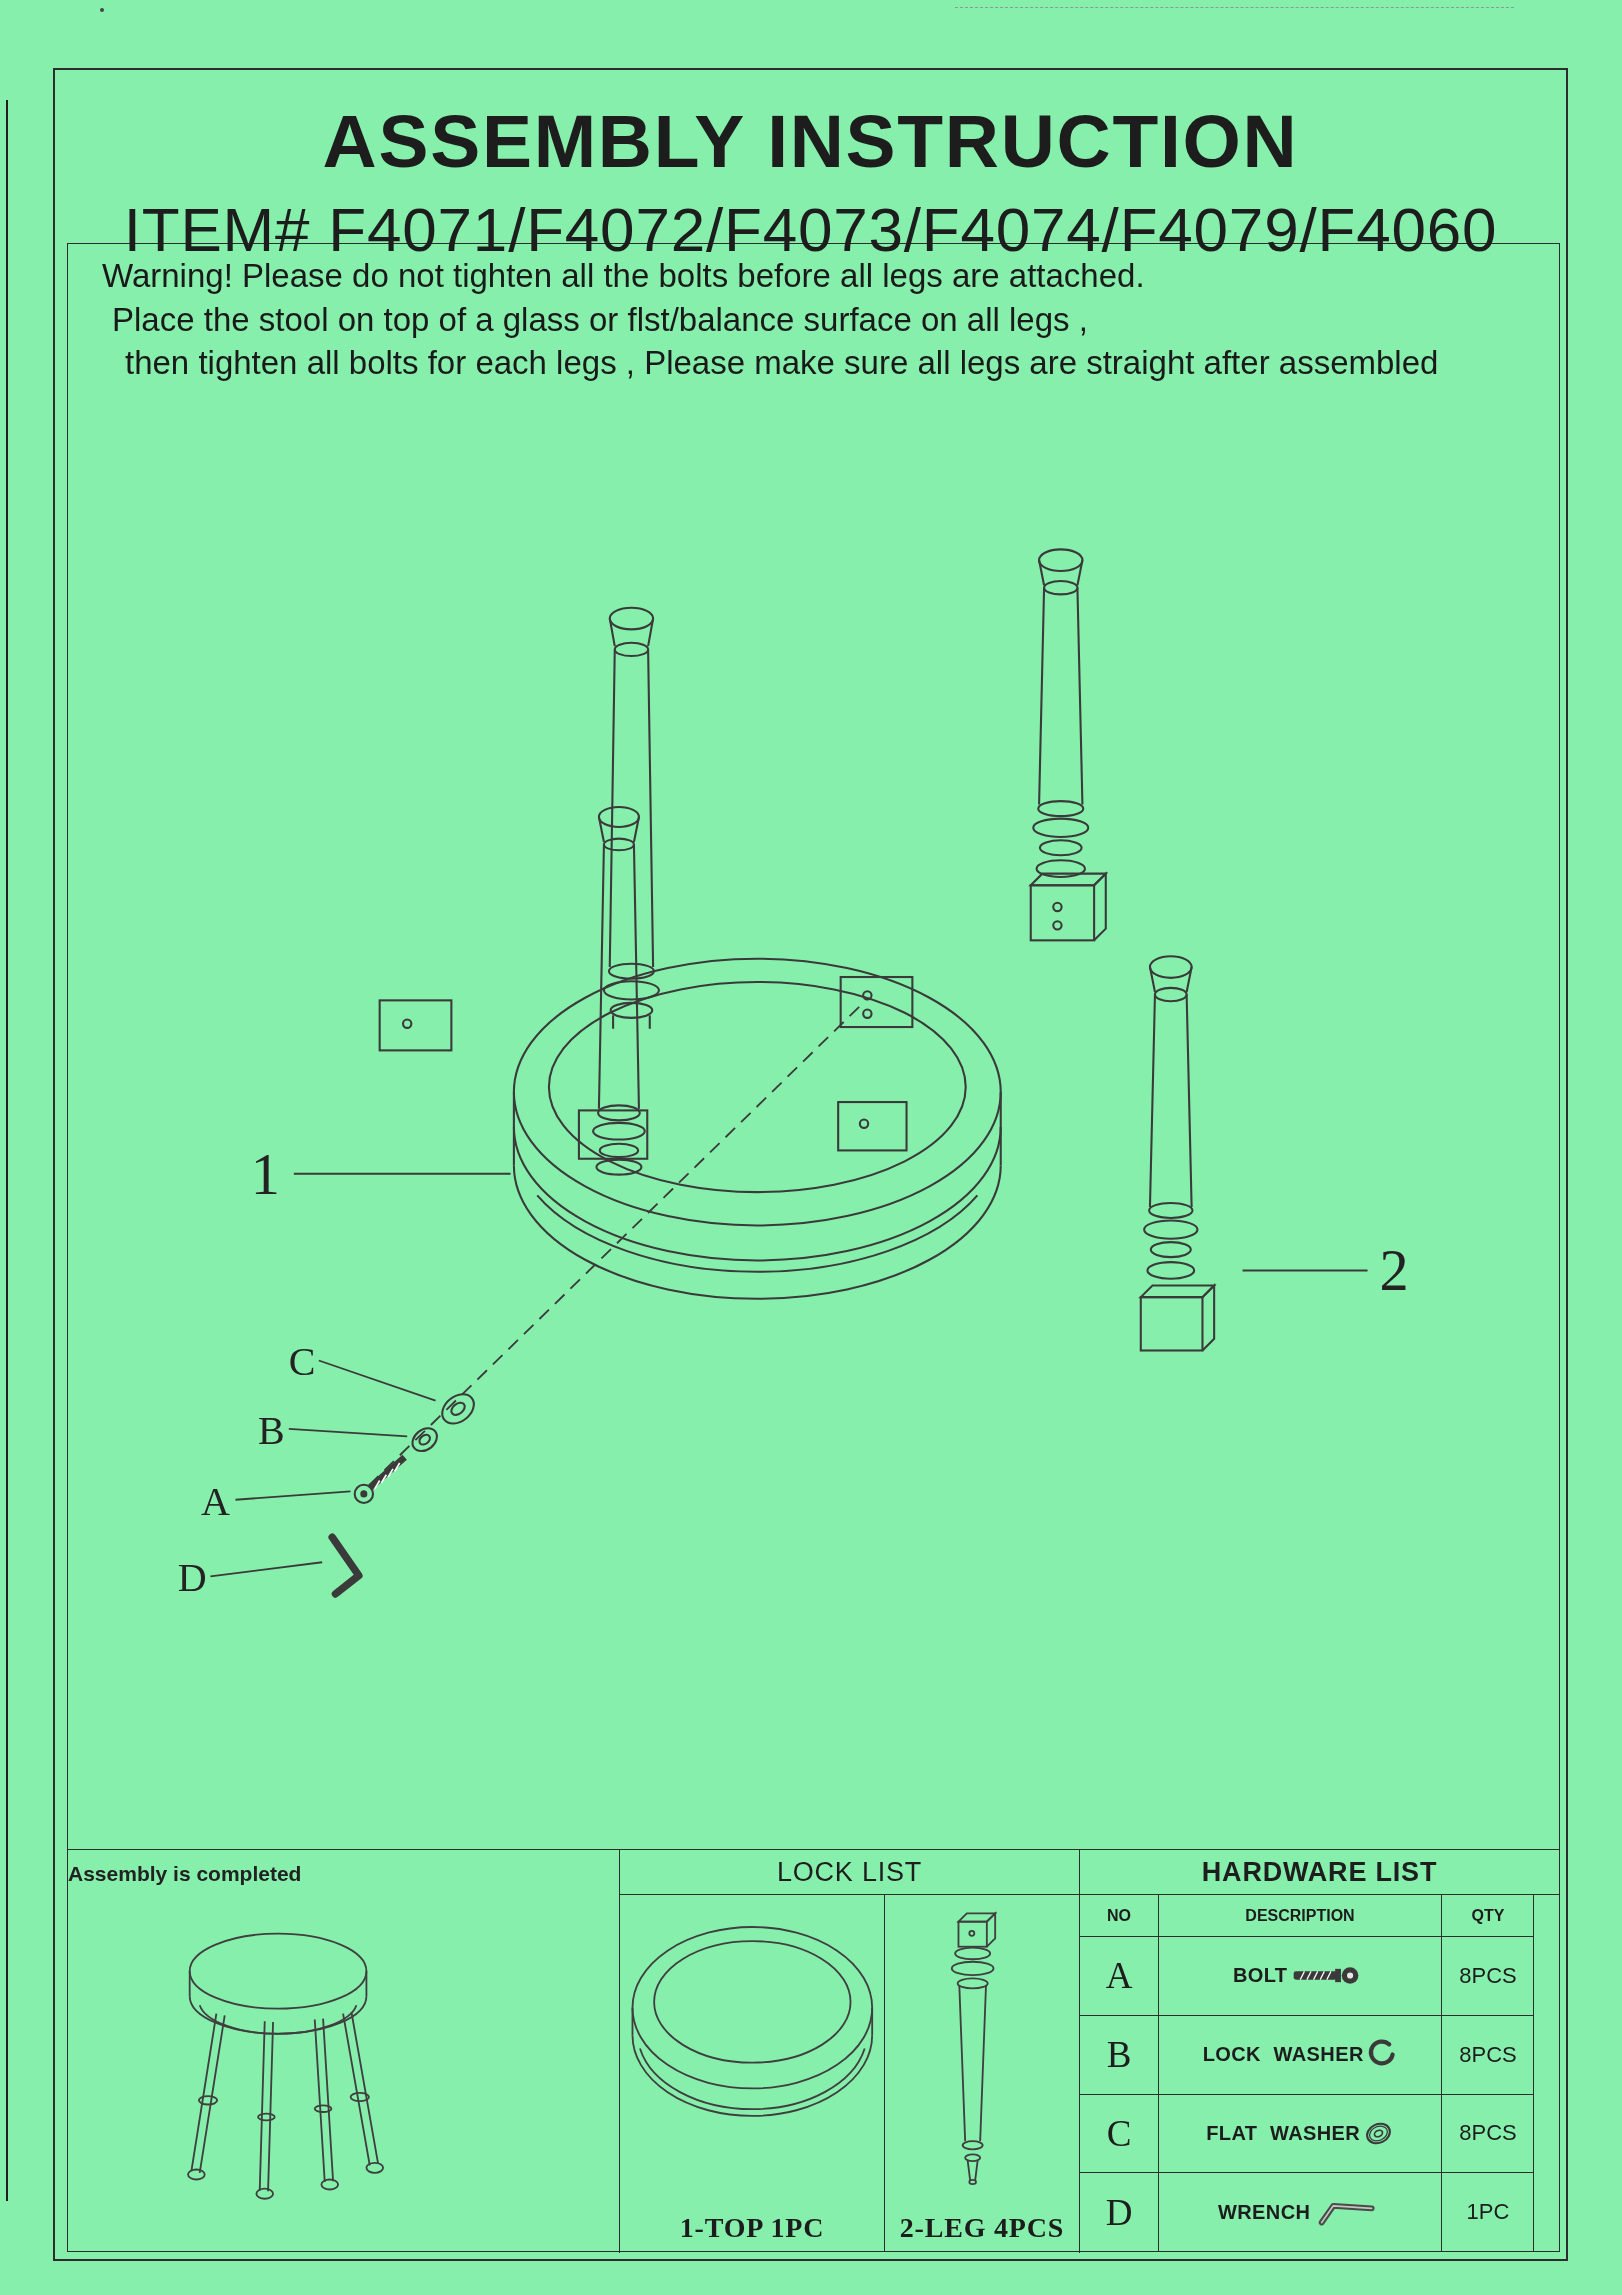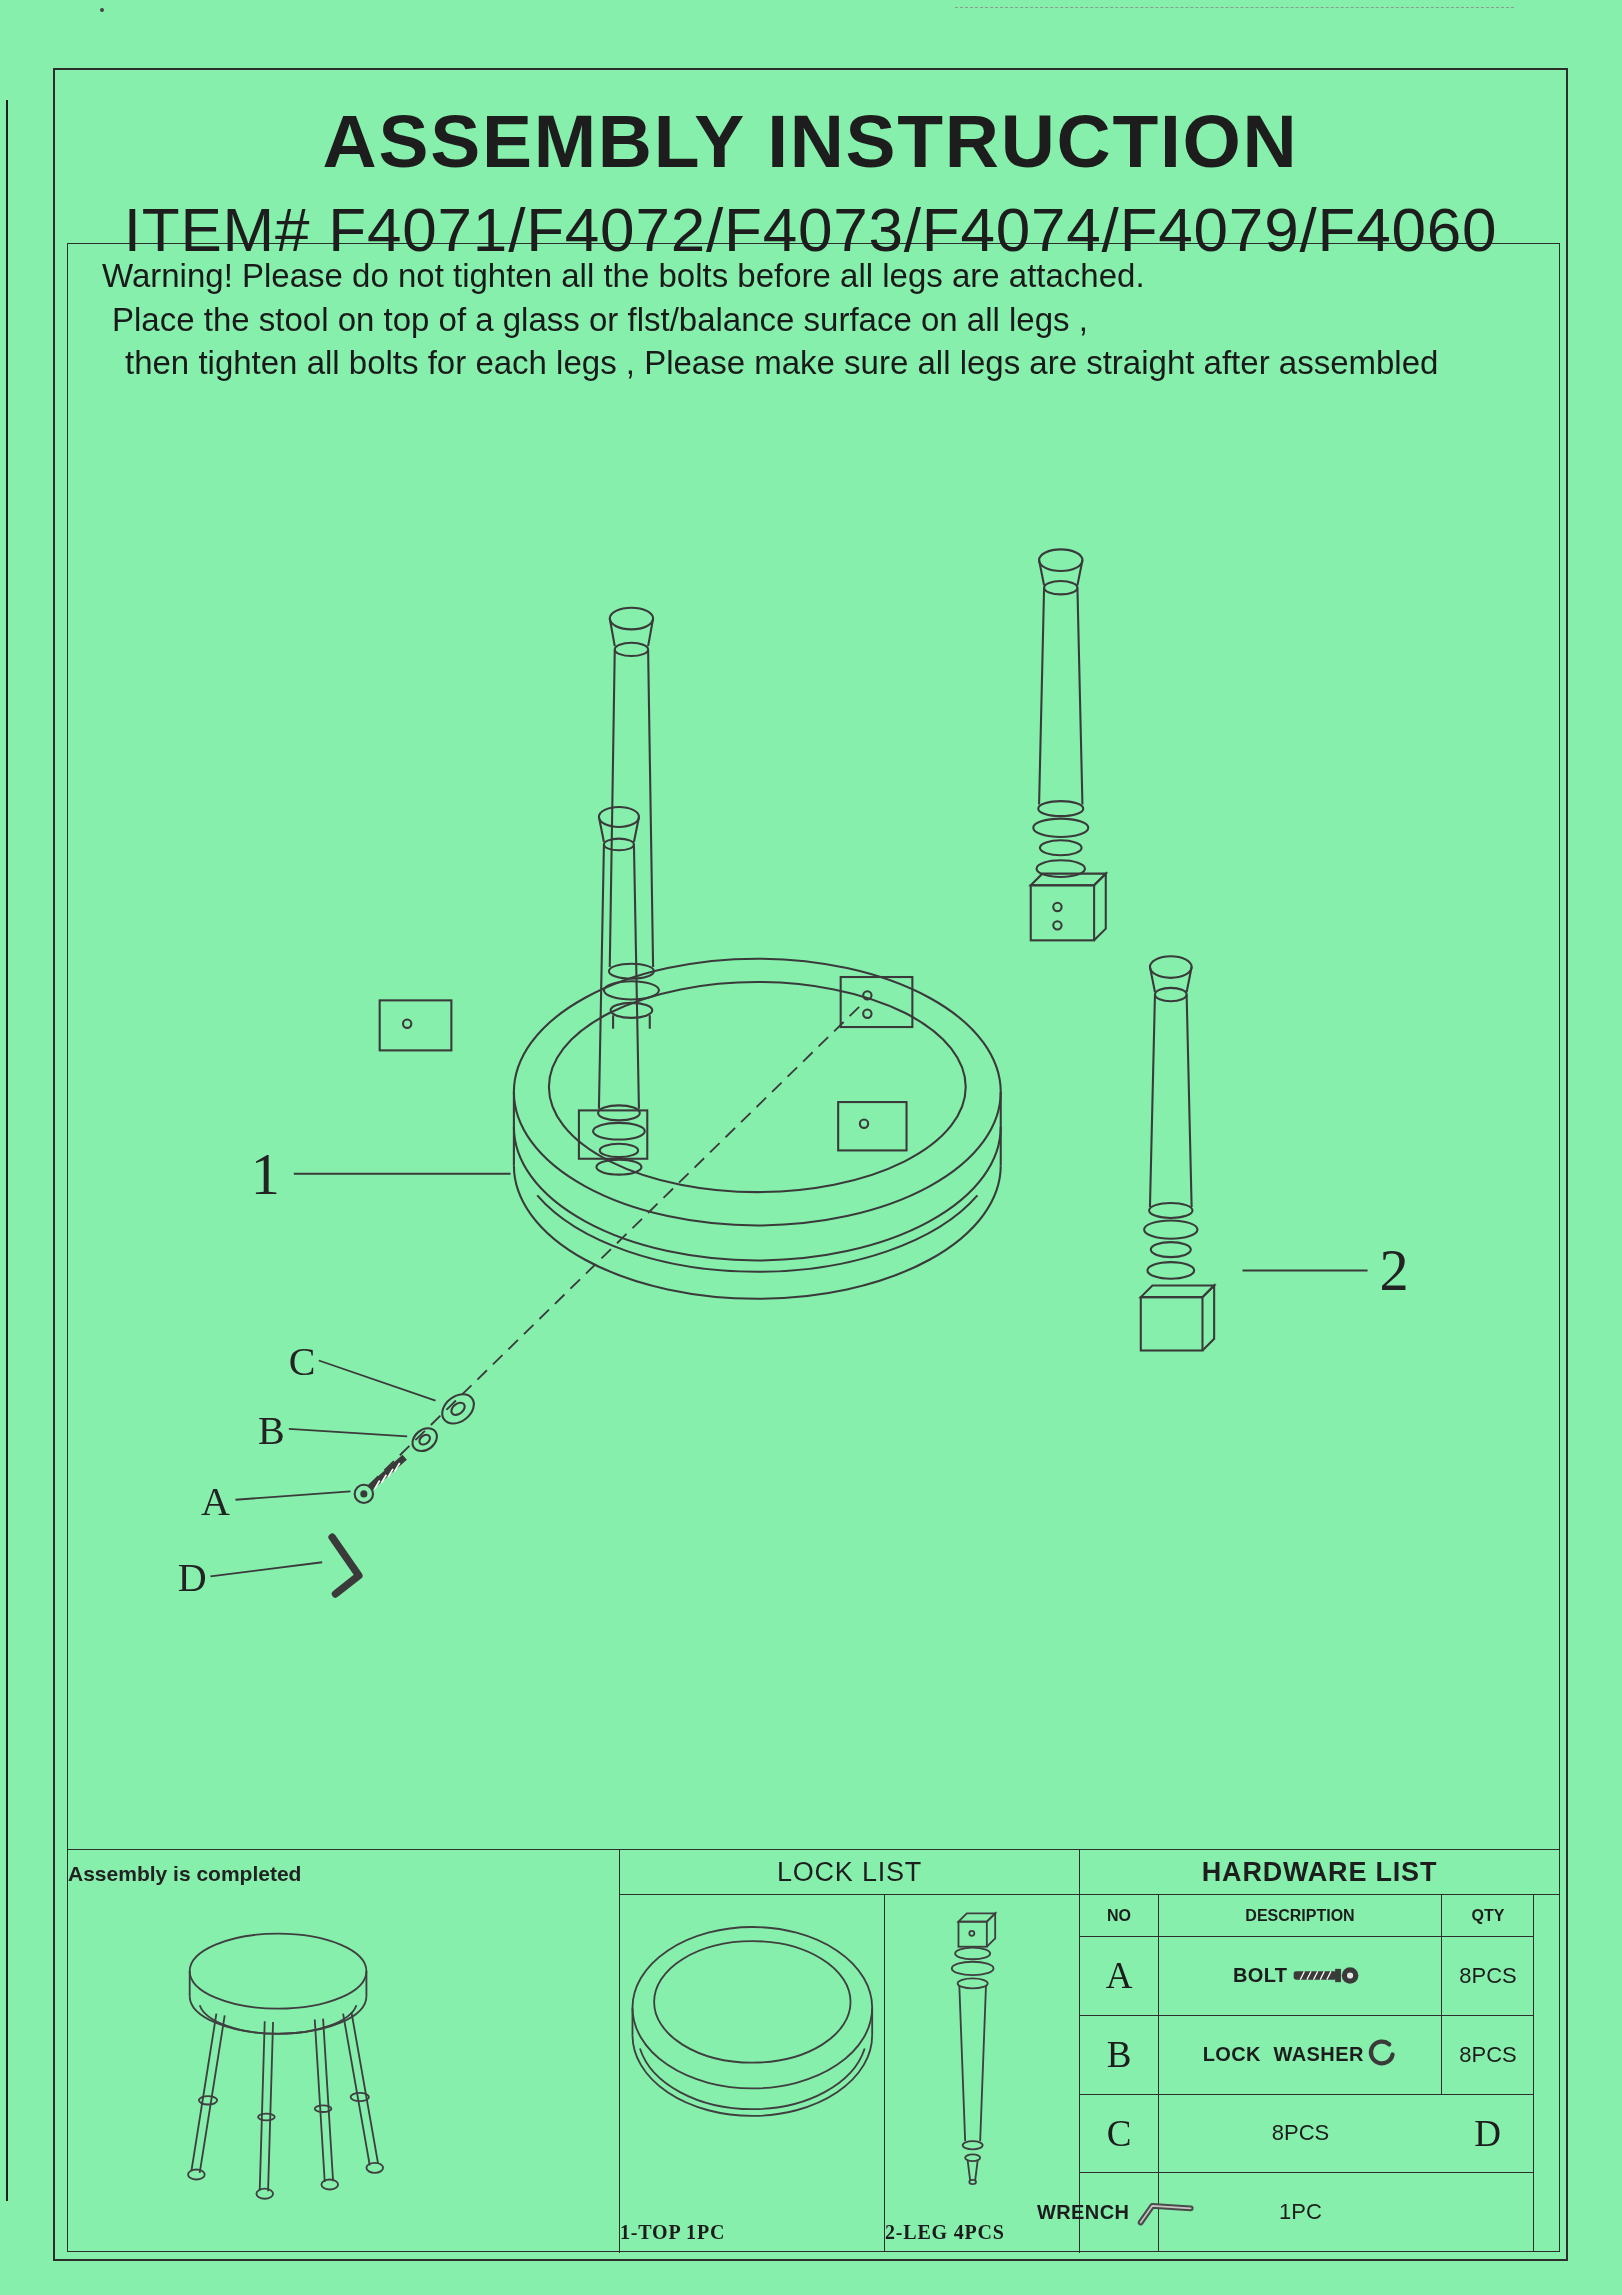--- a/index.html
+++ b/index.html
@@ -41,22 +41,22 @@
            font-size:27px;letter-spacing:0.8px;border-bottom:1.7px solid #2d2d2d;color:#1e1e1e}
   .ft-col3 .ft-head{font-weight:700}
   .completed-caption{position:absolute;top:11.7px;left:0;width:100%;
            font-size:21px;font-weight:700;color:#222}
   .stool-svg{position:absolute;left:0;top:0}
 
   .part-body{display:flex;height:357px}
   .part-cell{position:relative;height:100%}
   .part-cell.a{width:265px;border-right:1.7px solid #2d2d2d}
   .part-cell.b{flex:1}
-  .part-label{position:absolute;bottom:8.3px;left:0;width:100%;text-align:left;
-           font-family:"Liberation Serif",serif;font-size:20px;font-weight:600;letter-spacing:0.8px;color:#1c1c1c}
+  .part-label{position:absolute;bottom:8.3px;left:0;width:100%;text-align:center;
+           font-family:"Liberation Serif",serif;font-size:28px;font-weight:600;letter-spacing:0.8px;color:#1c1c1c}
 
   .hw-grid{display:grid;grid-template-columns:79px 283px 92px;
            grid-template-rows:42px repeat(4,1fr);height:357px;width:454px;
            border-right:1.7px solid #2d2d2d}
   .hw-grid > div{border-bottom:1.7px solid #2d2d2d;display:flex;align-items:center}
   .hw-hc{justify-content:center;font-weight:700;font-size:16px;border-right:1.7px solid #2d2d2d;color:#1d1d1d}
   .hw-hc.last{border-right:none}
   .hw-no{justify-content:center;font-family:"Liberation Serif",serif;font-size:37px;
          border-right:1.7px solid #2d2d2d;color:#1d1d1d}
   .hw-desc{justify-content:center;padding:0 8.3px 0 11.7px;font-size:20px;font-weight:700;
@@ -299,20 +299,30 @@
         <div class="hw-no">B</div>
         <div class="hw-desc">
           <span>LOCK WASHER</span>
           <svg class="hw-icon" width="37" height="37" viewBox="0 0 44 44">
             <path d="M30,10 A13,13 0 1,0 34,22" fill="none" stroke="#3a3a3a" stroke-width="5" stroke-linecap="round"></path>
           </svg>
         </div>
         <div class="hw-qty">8PCS</div>
 
         <div class="hw-no">C</div>
+        <div class="hw-desc">
+          <span>FLAT WASHER</span>
+          <svg class="hw-icon" width="37" height="37" viewBox="0 0 44 44">
+            <g transform="rotate(-25 22 22)" fill="none" stroke="#3a3a3a">
+              <ellipse cx="22" cy="22" rx="14" ry="11" stroke-width="2.5"></ellipse>
+              <ellipse cx="22" cy="22" rx="11" ry="8.2" stroke-width="1.5"></ellipse>
+              <ellipse cx="22" cy="22" rx="5" ry="3.6" stroke-width="2"></ellipse>
+            </g>
+          </svg>
+        </div>
         <div class="hw-qty">8PCS</div>
 
         <div class="hw-no">D</div>
         <div class="hw-desc">
           <span>WRENCH</span>
           <svg class="hw-icon" width="75" height="37" viewBox="0 0 90 44">
             <path d="M14,34 L28,14 L74,17" fill="none" stroke="#4a4a4a" stroke-width="7" stroke-linecap="round" stroke-linejoin="round"></path>
             <path d="M14,34 L28,14 L74,17" fill="none" stroke="#c4c4c0" stroke-width="2" stroke-linecap="round" stroke-linejoin="round"></path>
           </svg>
         </div>

